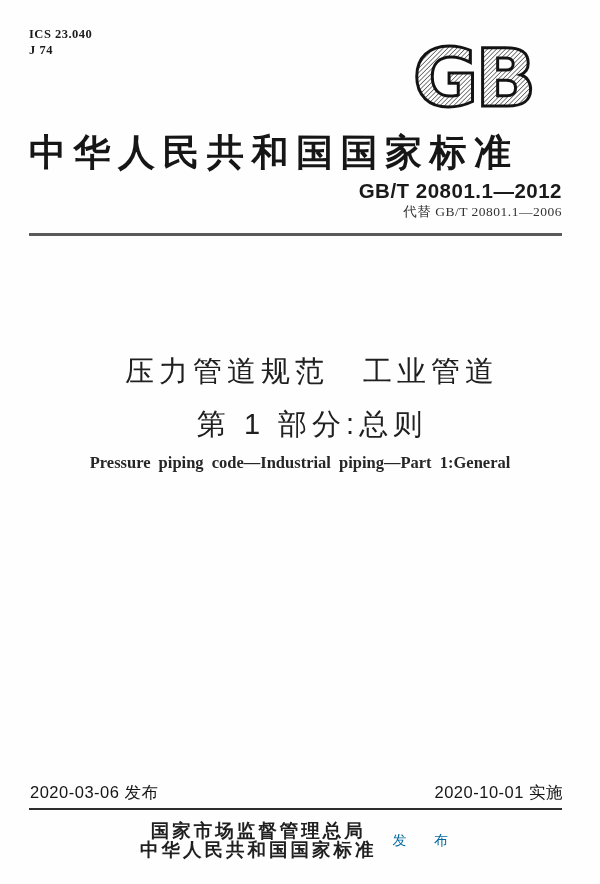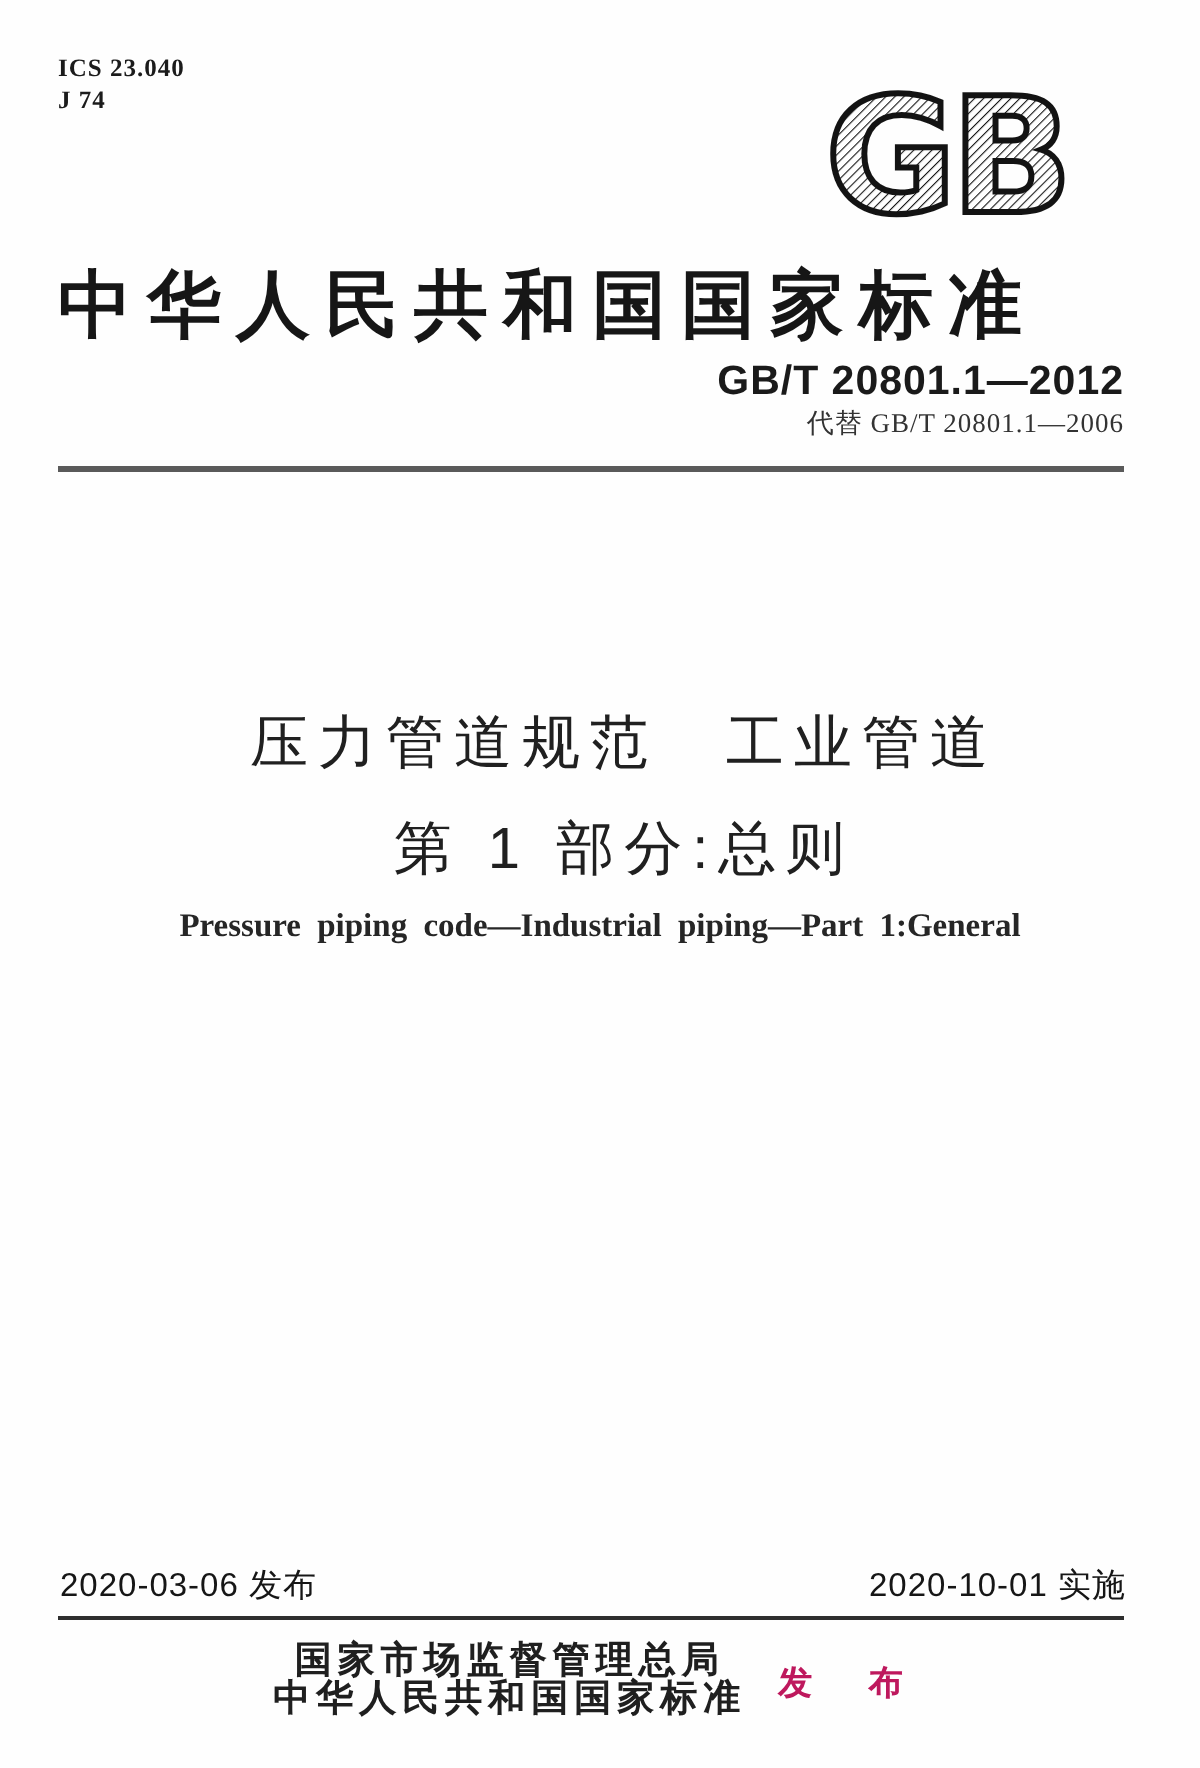--- a/index.html
+++ b/index.html
@@ -157,24 +157,24 @@
     font-size: 18.5px;
     letter-spacing: 3px;
     line-height: 19px;
     color: #1f1f1f;
     text-align: center;
     white-space: nowrap;
   }
   .pub-label {
     margin-left: 16px;
     font-family: "Liberation Serif", serif;
-    font-weight: 700;
-    font-size: 17px;
+    font-weight: 400;
+    font-size: 14px;
     letter-spacing: 12px;
-    color: #be185d;
+    color: #0369a1;
     white-space: nowrap;
   }
 </style>
 </head>
 <body>
 
 <div class="page">
 
   <div class="ics-block">
     <div>ICS 23.040</div>

